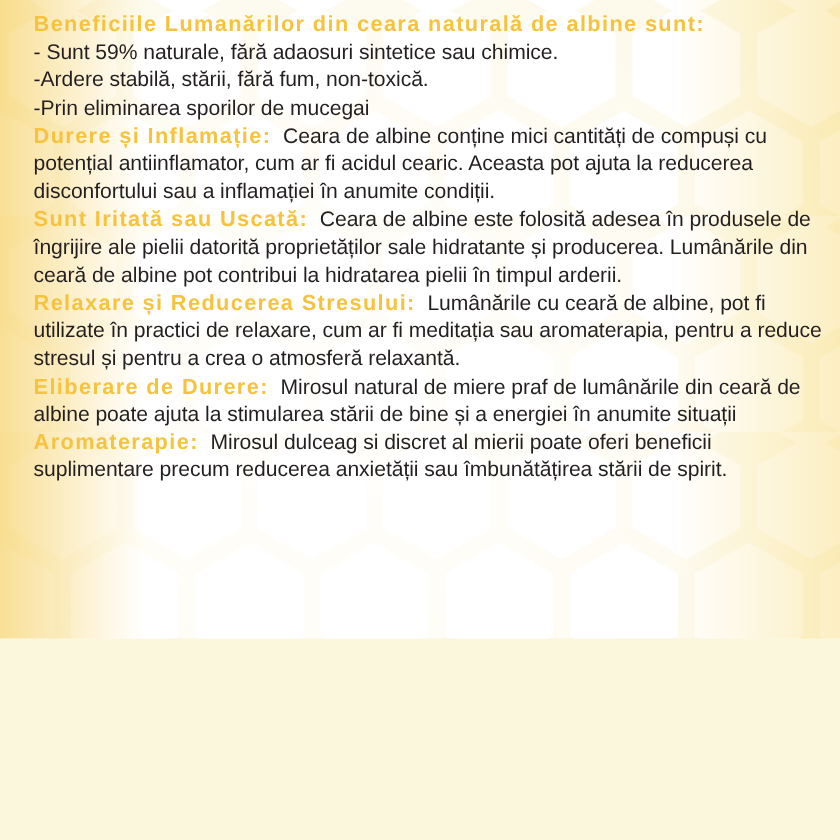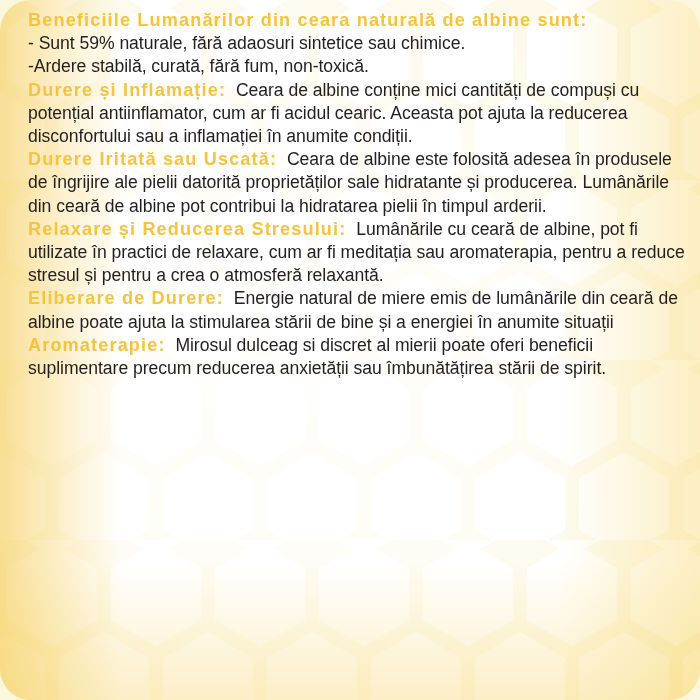--- a/index.html
+++ b/index.html
@@ -12,24 +12,23 @@
     height: 700px;
     overflow: hidden;
     background: #FAF7DC;
     font-family: "Liberation Sans", "DejaVu Sans", sans-serif;
   }
 
   
   #poster {
     position: relative;
     width: 700px;
-    height: 700px;
+    height: 532px;
     overflow: hidden;
     background-color: #FCFAE4;
-    border-radius: 31px;
   }
   .bg-layer {
     position: absolute;
     inset: 0;
     pointer-events: none;
   }
   
   .bg-wash {
     background:
       radial-gradient(circle at 2% 48%,  rgba(246,205,80,0.42) 0%, rgba(246,205,80,0.0) 19%),
@@ -115,38 +114,39 @@
     <rect x="560" y="0" width="140" height="700" fill="url(#goldR)"></rect>
     <rect x="0" y="560" width="700" height="140" fill="url(#goldB)"></rect>
   </svg>
 
   <div id="content">
 
     <p class="para">
       <span class="head">Beneficiile Lumanărilor din ceara naturală de albine sunt:</span>
     </p>
     <p class="para">- Sunt 59% naturale, fără adaosuri sintetice sau chimice.</p>
-    <p class="para">-Ardere stabilă, curată, fără fum, non-toxică.</p>
+    <p class="para">-Ardere stabilă, stării, fără fum, non-toxică.</p>
 
+    <p class="para">-Prin eliminarea sporilor de mucegai</p>
 
 
     <p class="para">
       <span class="head">Durere și Inflamație:</span><span class="head-gap">&nbsp; </span><span class="body-txt">Ceara de albine conține mici cantități de compuși cu potențial antiinflamator, cum ar fi acidul cearic. Aceasta pot ajuta la reducerea disconfortului sau a inflamației în anumite condiții.</span>
     </p>
 
     <p class="para">
-      <span class="head">Durere Iritată sau Uscată:</span><span class="head-gap">&nbsp; </span><span class="body-txt">Ceara de albine este folosită adesea în produsele de îngrijire ale pielii datorită proprietăților sale hidratante și producerea. Lumânările din ceară de albine pot contribui la hidratarea pielii în timpul arderii.</span>
+      <span class="head">Sunt Iritată sau Uscată:</span><span class="head-gap">&nbsp; </span><span class="body-txt">Ceara de albine este folosită adesea în produsele de îngrijire ale pielii datorită proprietăților sale hidratante și producerea. Lumânările din ceară de albine pot contribui la hidratarea pielii în timpul arderii.</span>
     </p>
 
     <p class="para">
       <span class="head">Relaxare și Reducerea Stresului:</span><span class="head-gap">&nbsp; </span><span class="body-txt">Lumânările cu ceară de albine, pot fi utilizate în practici de relaxare, cum ar fi meditația sau aromaterapia, pentru a reduce stresul și pentru a crea o atmosferă relaxantă.</span>
     </p>
 
     <p class="para">
-      <span class="head">Eliberare de Durere:</span><span class="head-gap">&nbsp; </span><span class="body-txt">Energie natural de miere emis de lumânările din ceară de albine poate ajuta la stimularea stării de bine și a energiei în anumite situații</span>
+      <span class="head">Eliberare de Durere:</span><span class="head-gap">&nbsp; </span><span class="body-txt">Mirosul natural de miere praf de lumânările din ceară de albine poate ajuta la stimularea stării de bine și a energiei în anumite situații</span>
     </p>
 
     <p class="para">
       <span class="head">Aromaterapie:</span><span class="head-gap">&nbsp; </span><span class="body-txt">Mirosul dulceag si discret al mierii poate oferi beneficii suplimentare precum reducerea anxietății sau îmbunătățirea stării de spirit.</span>
     </p>
 
   </div>
 </div>
 
 </body></html>

